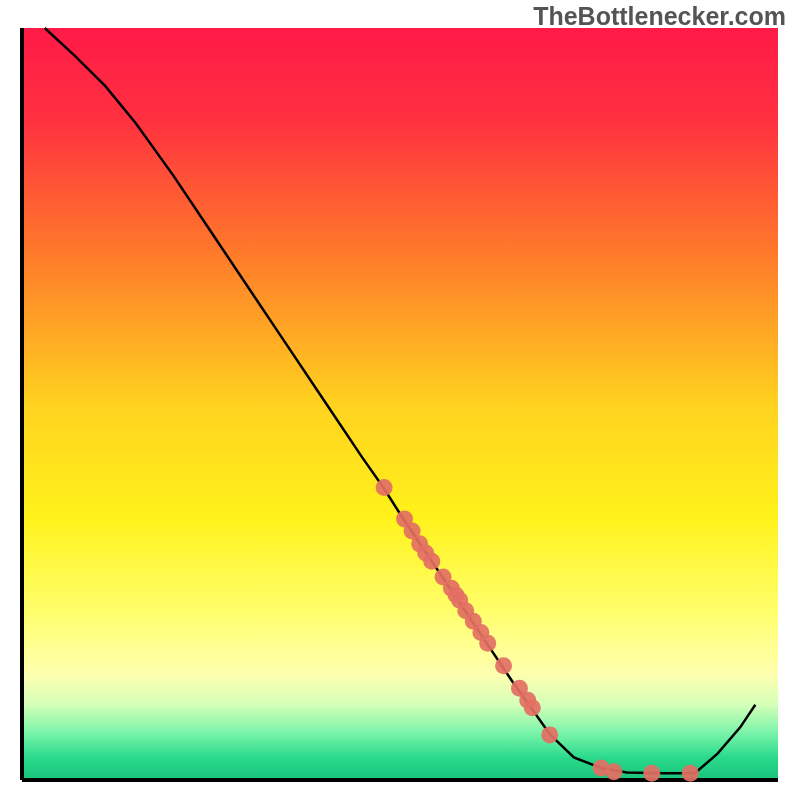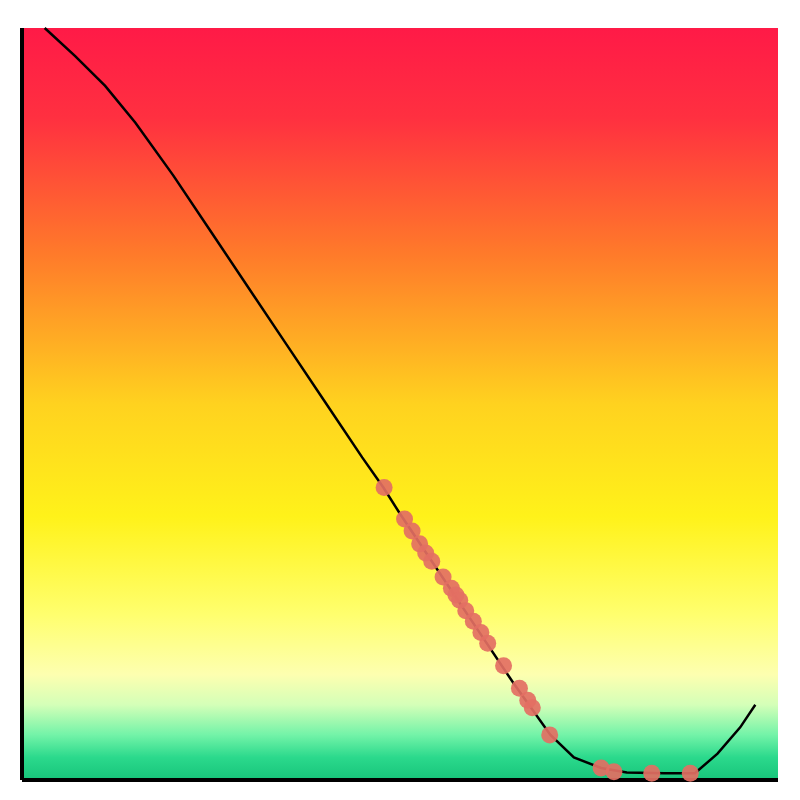--- a/index.html
+++ b/index.html
@@ -29,20 +29,21 @@
   svg.chart {
     position: absolute;
     left: 0;
     top: 0;
   }
 </style>
 </head>
 <body>
 <div class="wrapper">
 
+<div class="watermark">TheBottlenecker.com</div>
 
 <svg class="chart" width="800" height="800" viewBox="0 0 800 800">
   <defs>
     <linearGradient id="bg-grad" x1="0" y1="0" x2="0" y2="1">
           <stop offset="0%" stop-color="#ff1a47"></stop>
           <stop offset="12%" stop-color="#ff3040"></stop>
           <stop offset="30%" stop-color="#ff7a2a"></stop>
           <stop offset="50%" stop-color="#ffd21f"></stop>
           <stop offset="65%" stop-color="#fff21a"></stop>
           <stop offset="78%" stop-color="#ffff6e"></stop>

